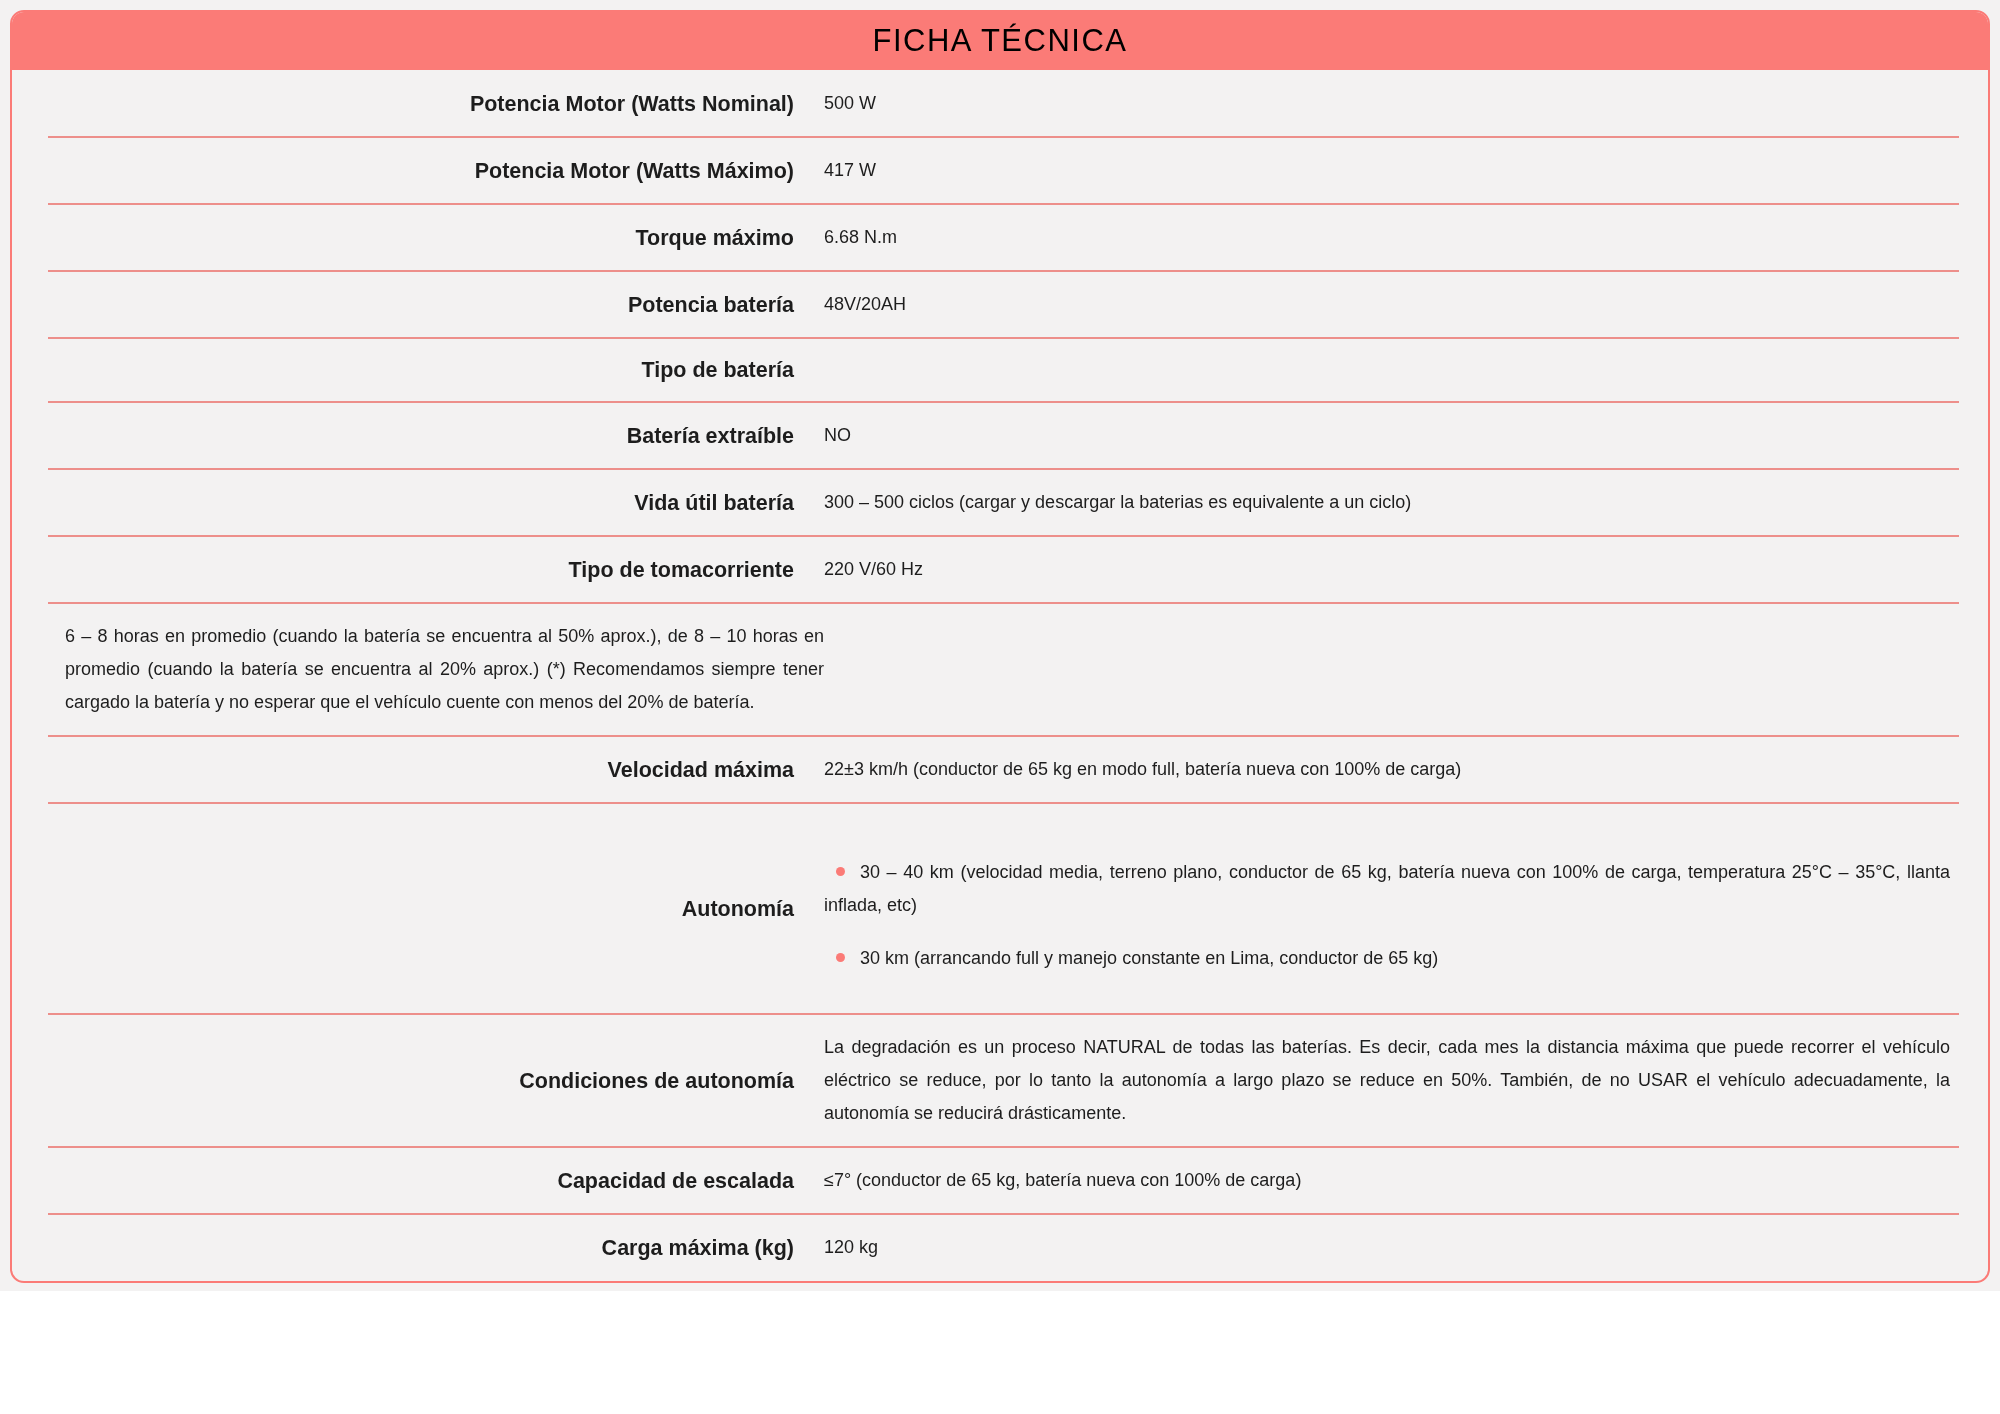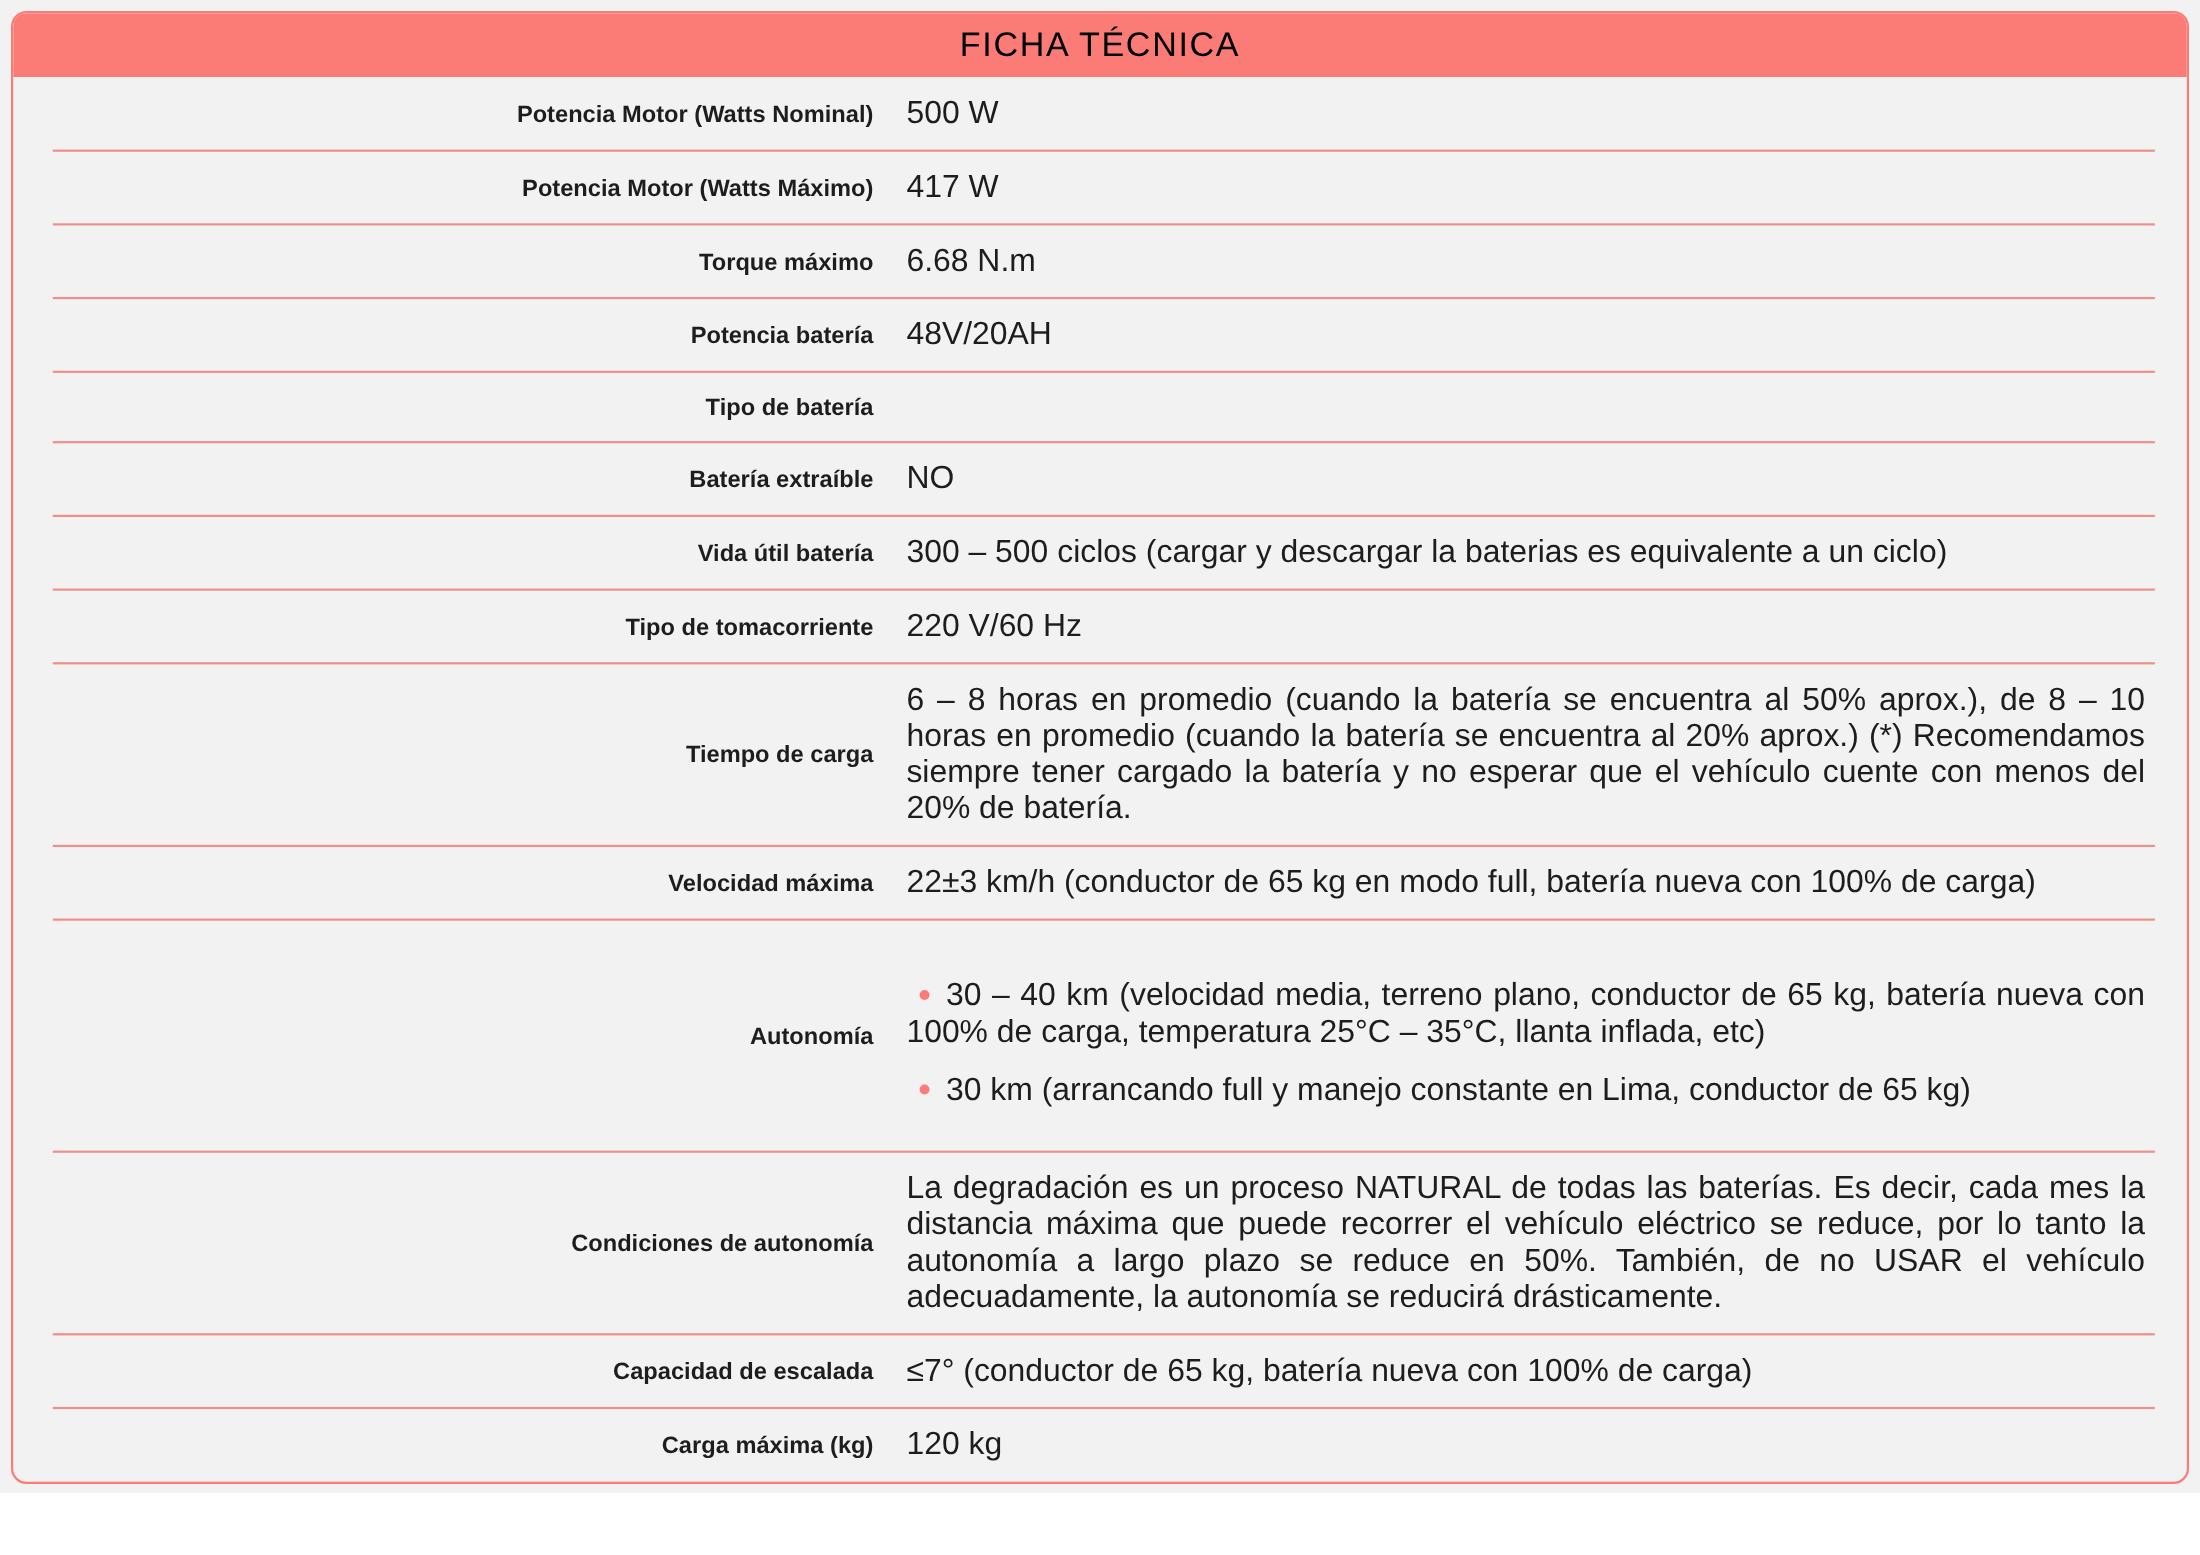--- a/index.html
+++ b/index.html
@@ -62,21 +62,21 @@
 
   .spec-label {
     font-weight: bold;
     font-size: 21.5px;
     line-height: 30px;
     padding-right: 30px;
     text-align: right;
   }
 
   .spec-value {
-    font-size: 29px;
+    font-size: 18px;
     line-height: 30px;
   }
 
   .spec-value p {
     line-height: 33px;
     text-align: justify;
   }
 
   .bullets { margin-bottom: 22px; margin-top: 36px; }
   .bullets p.bullet + p.bullet { margin-top: 20px; }
@@ -141,21 +141,20 @@
             <p>300 – 500 ciclos (cargar y descargar la baterias es equivalente a un ciclo)</p>
           </div>
         </div>
         <div class="spec-row">
           <div class="spec-label">Tipo de tomacorriente</div>
           <div class="spec-value">
             <p>220 V/60 Hz</p>
           </div>
         </div>
         <div class="spec-row">
-          <div class="spec-label">Tiempo de carga</div>
           <div class="spec-value">
             <p>6 – 8 horas en promedio (cuando la batería se encuentra al 50% aprox.), de 8 – 10 horas en promedio (cuando la batería se encuentra al 20% aprox.) (*) Recomendamos siempre tener cargado la batería y no esperar que el vehículo cuente con menos del 20% de batería.</p>
           </div>
         </div>
         <div class="spec-row">
           <div class="spec-label">Velocidad máxima</div>
           <div class="spec-value">
             <p>22±3 km/h (conductor de 65 kg en modo full, batería nueva con 100% de carga)</p>
           </div>
         </div>

